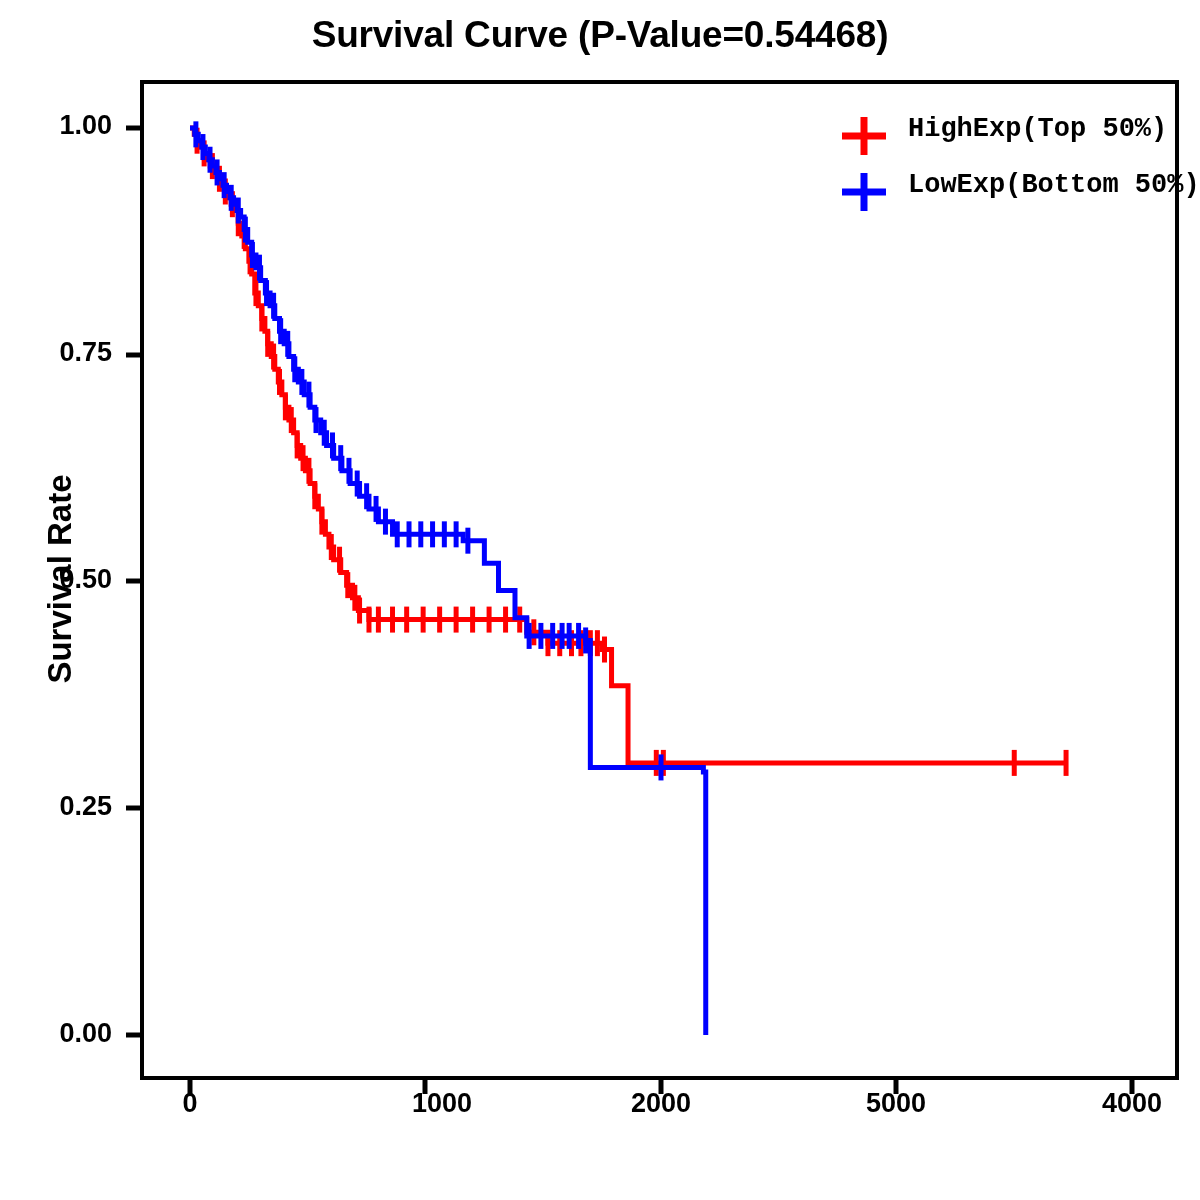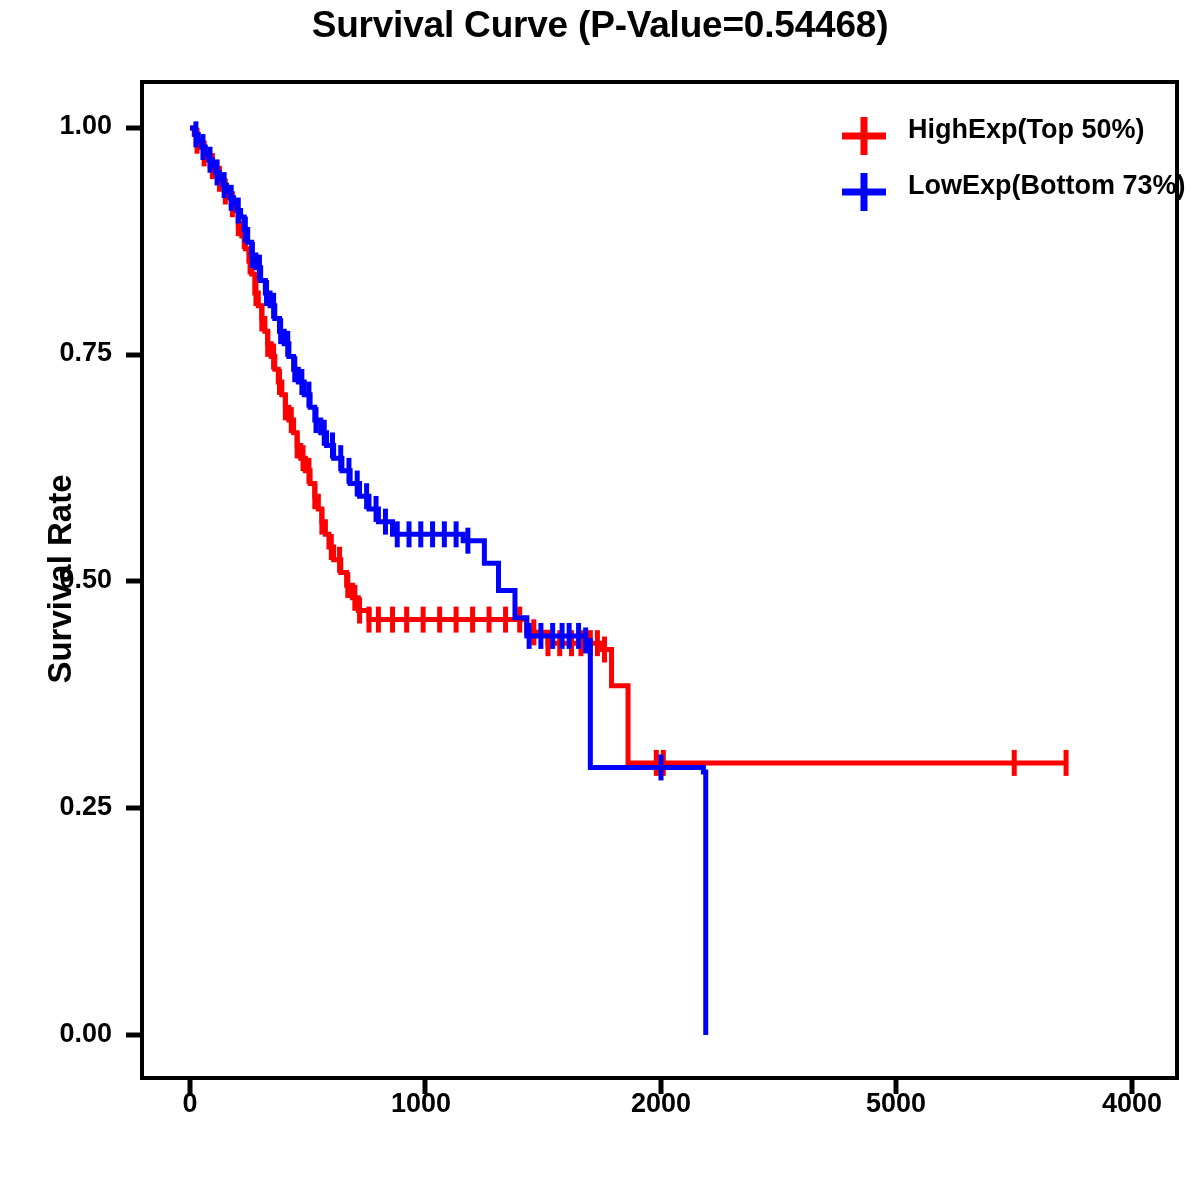--- a/index.html
+++ b/index.html
@@ -15,21 +15,21 @@
   }
   #figure {
     position: relative;
     width: 1200px;
     height: 1200px;
     background: #ffffff;
   }
   #chart-title {
     position: absolute;
     left: 0;
-    top: 4px;
+    top: 14px;
     width: 1200px;
     text-align: center;
     font-size: 37px;
     font-weight: bold;
     color: #000000;
     letter-spacing: -0.2px;
     font-family: "Liberation Sans", sans-serif;
   }
   #ylabel {
     position: absolute;
@@ -92,41 +92,41 @@
     height: 44px;
   }
   .legend-text {
     position: absolute;
     left: 68px;
     top: 6px;
     font-size: 27px;
     font-weight: bold;
     color: #000000;
     white-space: nowrap;
-    font-family: Liberation Sans, sans-serif;
+    font-family: Liberation Mono, monospace;
   }
   svg { display: block; }
 </style>
 </head>
 <body>
 
 <div id="figure">
 
   <div id="chart-title">Survival Curve (P-Value=0.54468)</div>
 
   <div id="ylabel">Survival Rate</div>
 
   <div class="ytick-label" style="top:110px;left:-8px;">1.00</div>
   <div class="ytick-label" style="top:337px;left:-8px;">0.75</div>
   <div class="ytick-label" style="top:564px;left:-8px;">0.50</div>
   <div class="ytick-label" style="top:791px;left:-8px;">0.25</div>
   <div class="ytick-label" style="top:1018px;left:-8px;">0.00</div>
 
   <div class="xtick-label" style="left:110px;top:1088px;">0</div>
-  <div class="xtick-label" style="left:341px;top:1088px;">1000</div>
+  <div class="xtick-label" style="left:362px;top:1088px;">1000</div>
   <div class="xtick-label" style="left:581px;top:1088px;">2000</div>
   <div class="xtick-label" style="left:816px;top:1088px;">5000</div>
   <div class="xtick-label" style="left:1052px;top:1088px;">4000</div>
 
   <svg id="plot-svg" width="1200" height="1200" style="position:absolute;left:0;top:0;">
     <g id="axis-frame">
       <rect x="142" y="82" width="1035" height="996" fill="none" stroke="#000000" stroke-width="4"></rect>
       <g id="x-ticks">
         <line x1="190" y1="1078" x2="190" y2="1094" stroke="#000000" stroke-width="5"></line>
         <line x1="425" y1="1078" x2="425" y2="1094" stroke="#000000" stroke-width="5"></line>
@@ -248,17 +248,17 @@
         <line x1="2" y1="22" x2="46" y2="22" stroke="#FF0000" stroke-width="7"></line>
         <line x1="24" y1="3" x2="24" y2="41" stroke="#FF0000" stroke-width="7"></line>
       </svg>
       <span class="legend-text">HighExp(Top 50%)</span>
     </div>
     <div class="legend-row">
       <svg class="legend-mark" viewBox="0 0 48 44">
         <line x1="2" y1="22" x2="46" y2="22" stroke="#0000FF" stroke-width="7"></line>
         <line x1="24" y1="3" x2="24" y2="41" stroke="#0000FF" stroke-width="7"></line>
       </svg>
-      <span class="legend-text">LowExp(Bottom 73%)</span>
+      <span class="legend-text">LowExp(Bottom 50%)</span>
     </div>
   </div>
 
 </div>
 
 </body></html>

